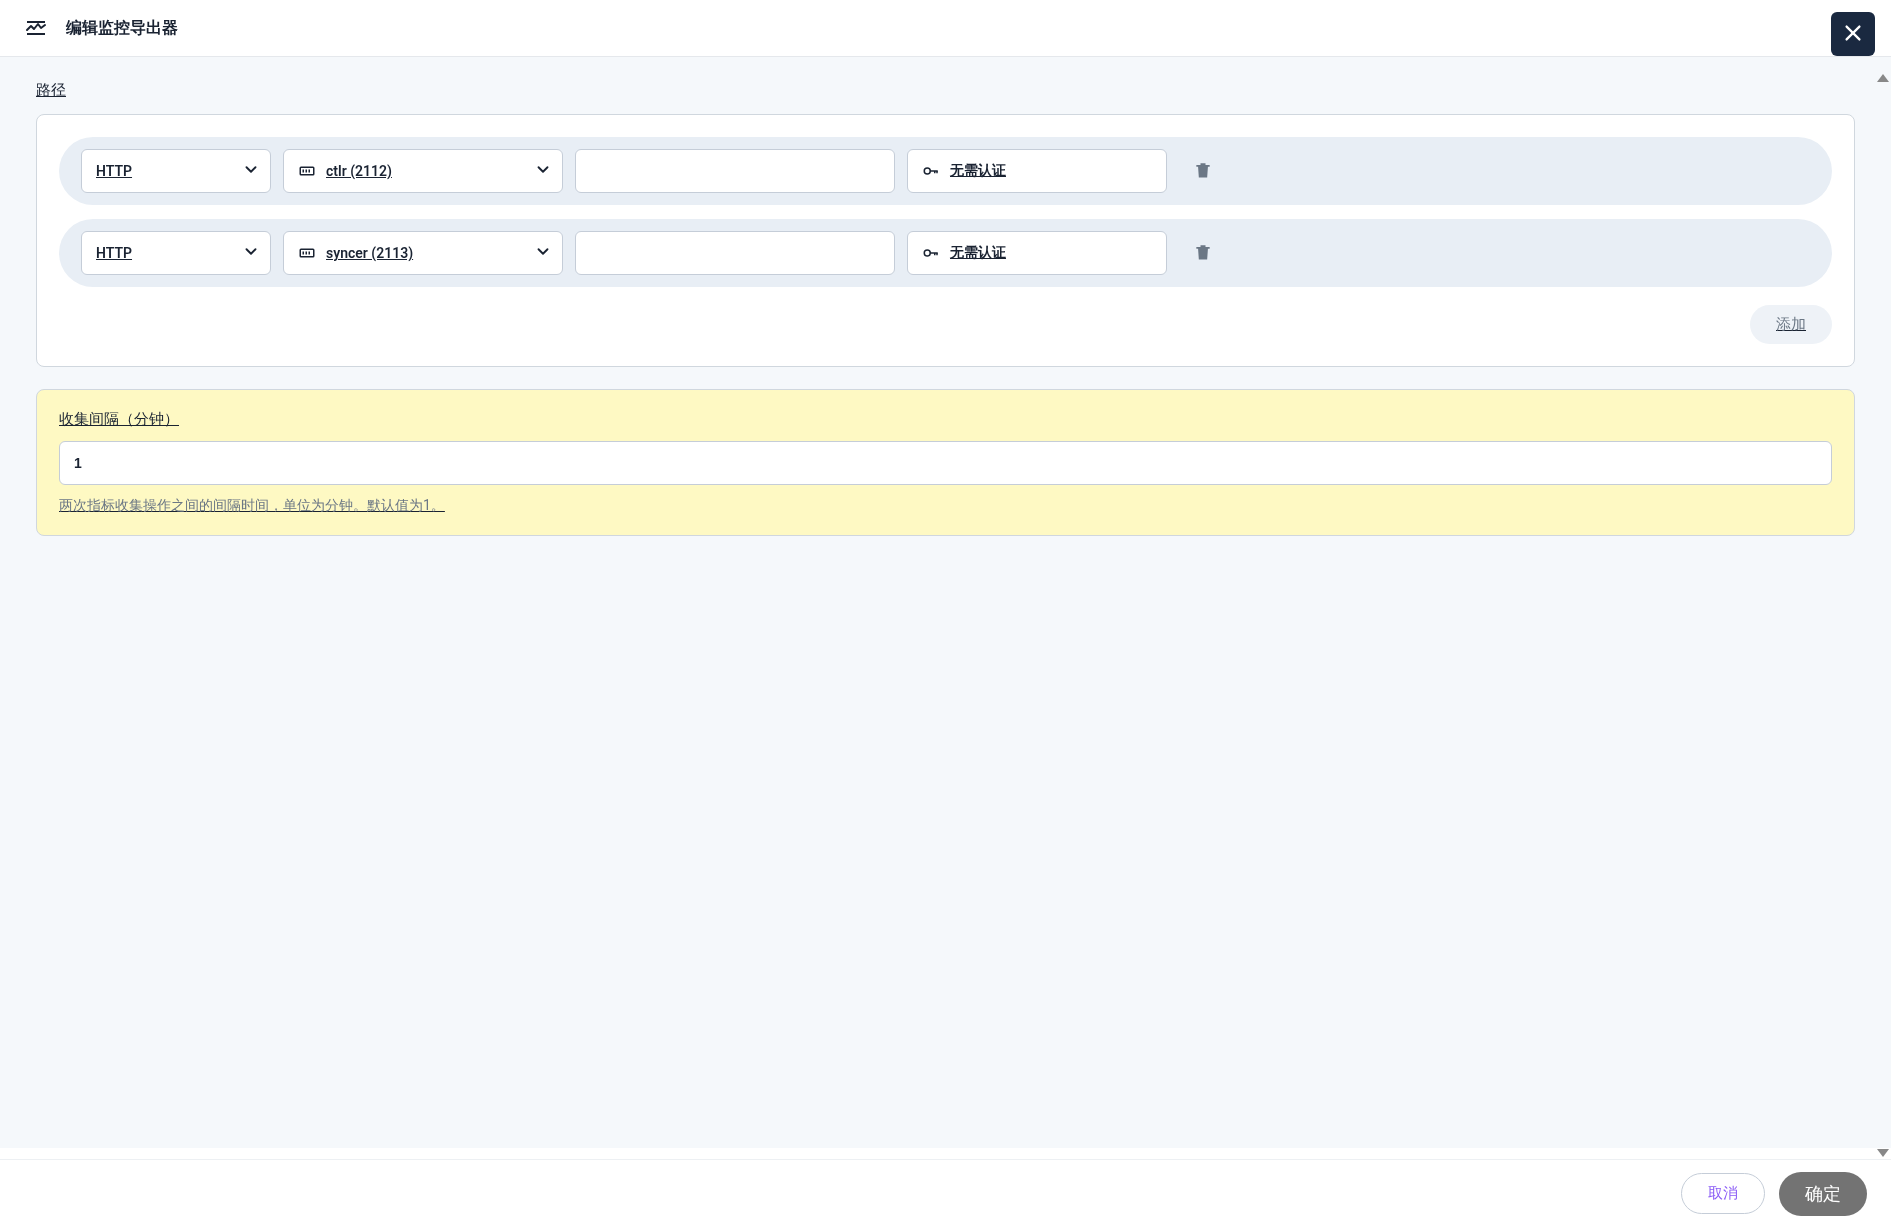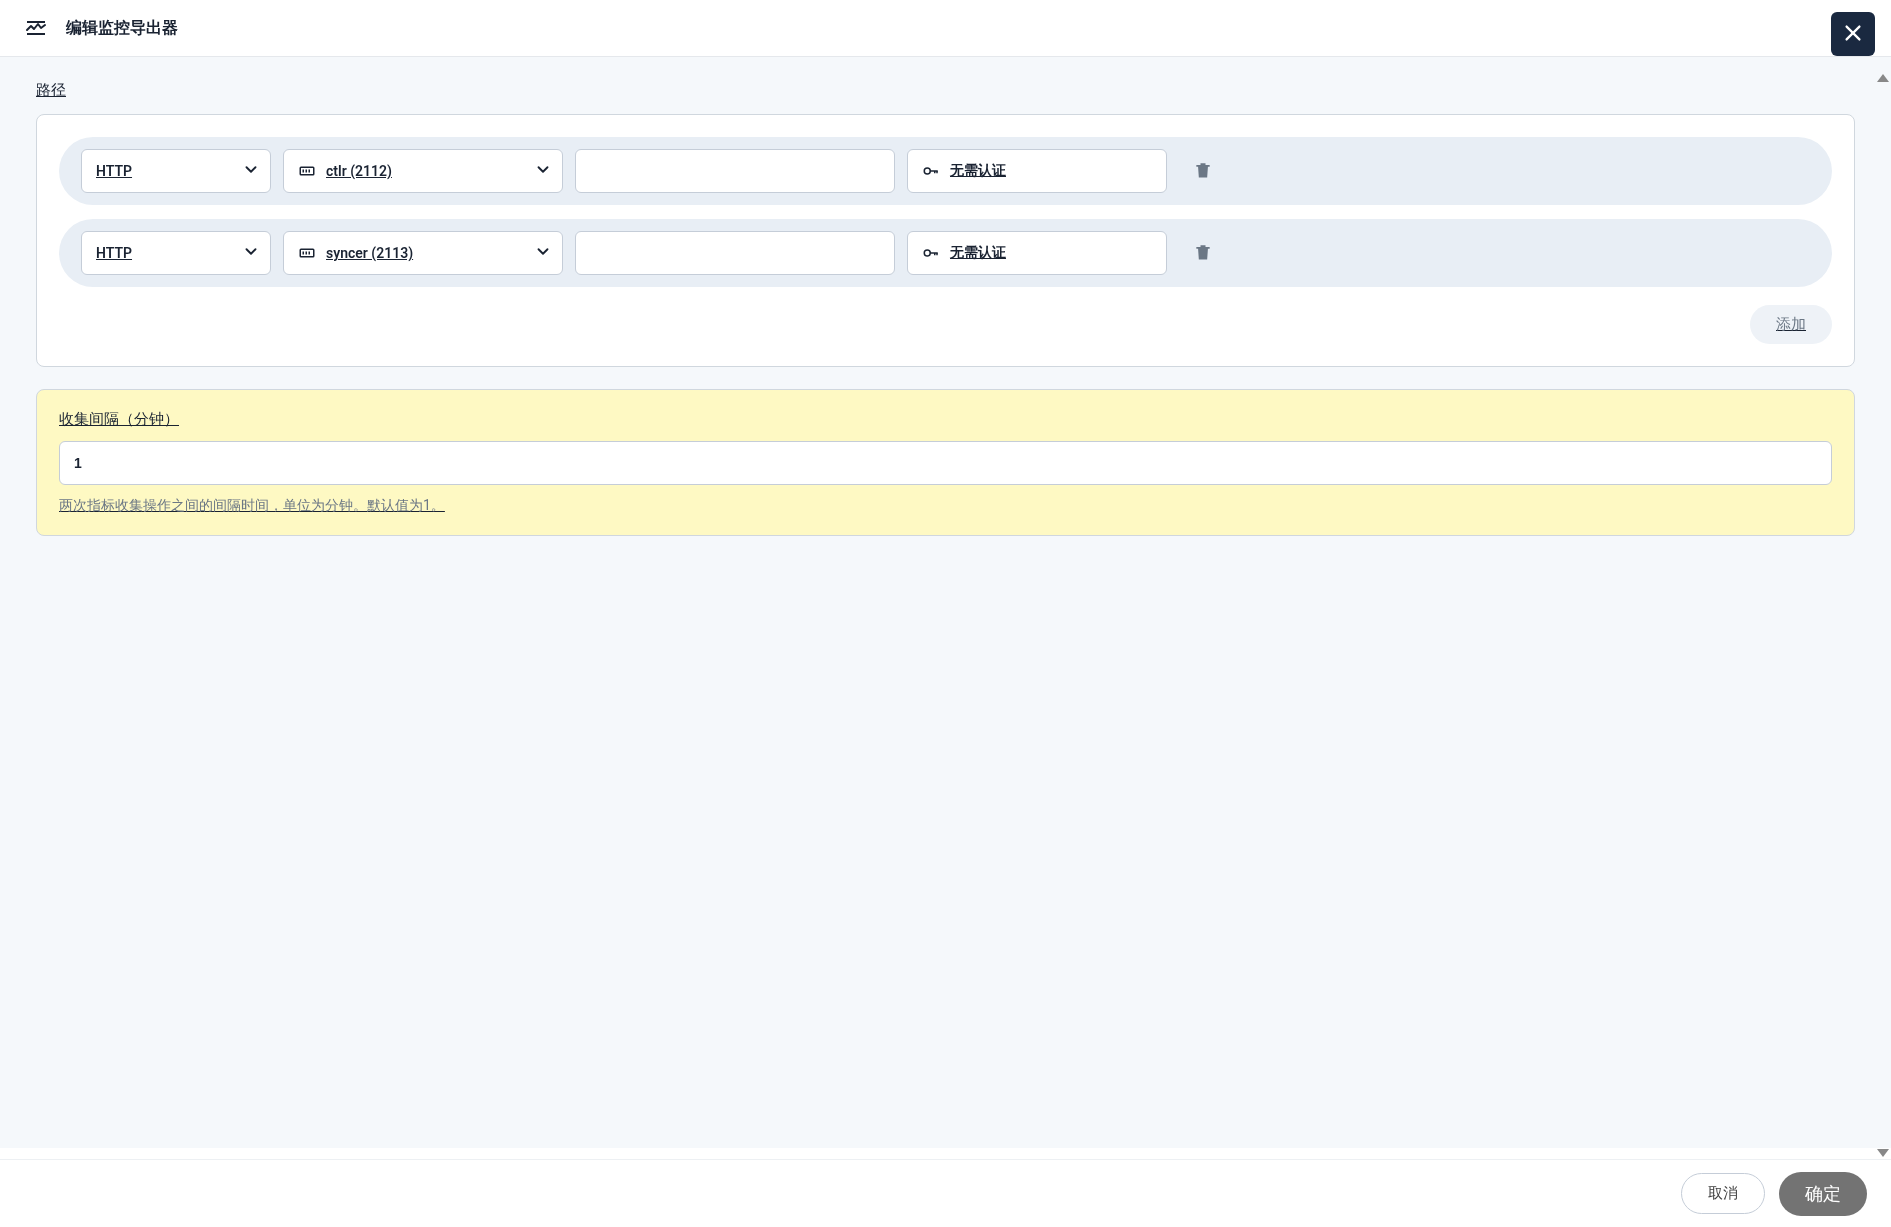--- a/index.html
+++ b/index.html
@@ -233,21 +233,21 @@
       gap: 14px;
       border-top: 1px solid #edf0f3;
     }
 
     .btn-cancel {
       background: #fff;
       border: 1px solid #c5cdd8;
       border-radius: 22px;
       padding: 10px 26px;
       font-size: 15px;
-      color: #404040;
+      color: #8b5cf6;
       cursor: pointer;
     }
 
     .btn-confirm {
       background: #737373;
       border: none;
       border-radius: 22px;
       padding: 10px 26px;
       font-size: 18px;
       color: #fff;

